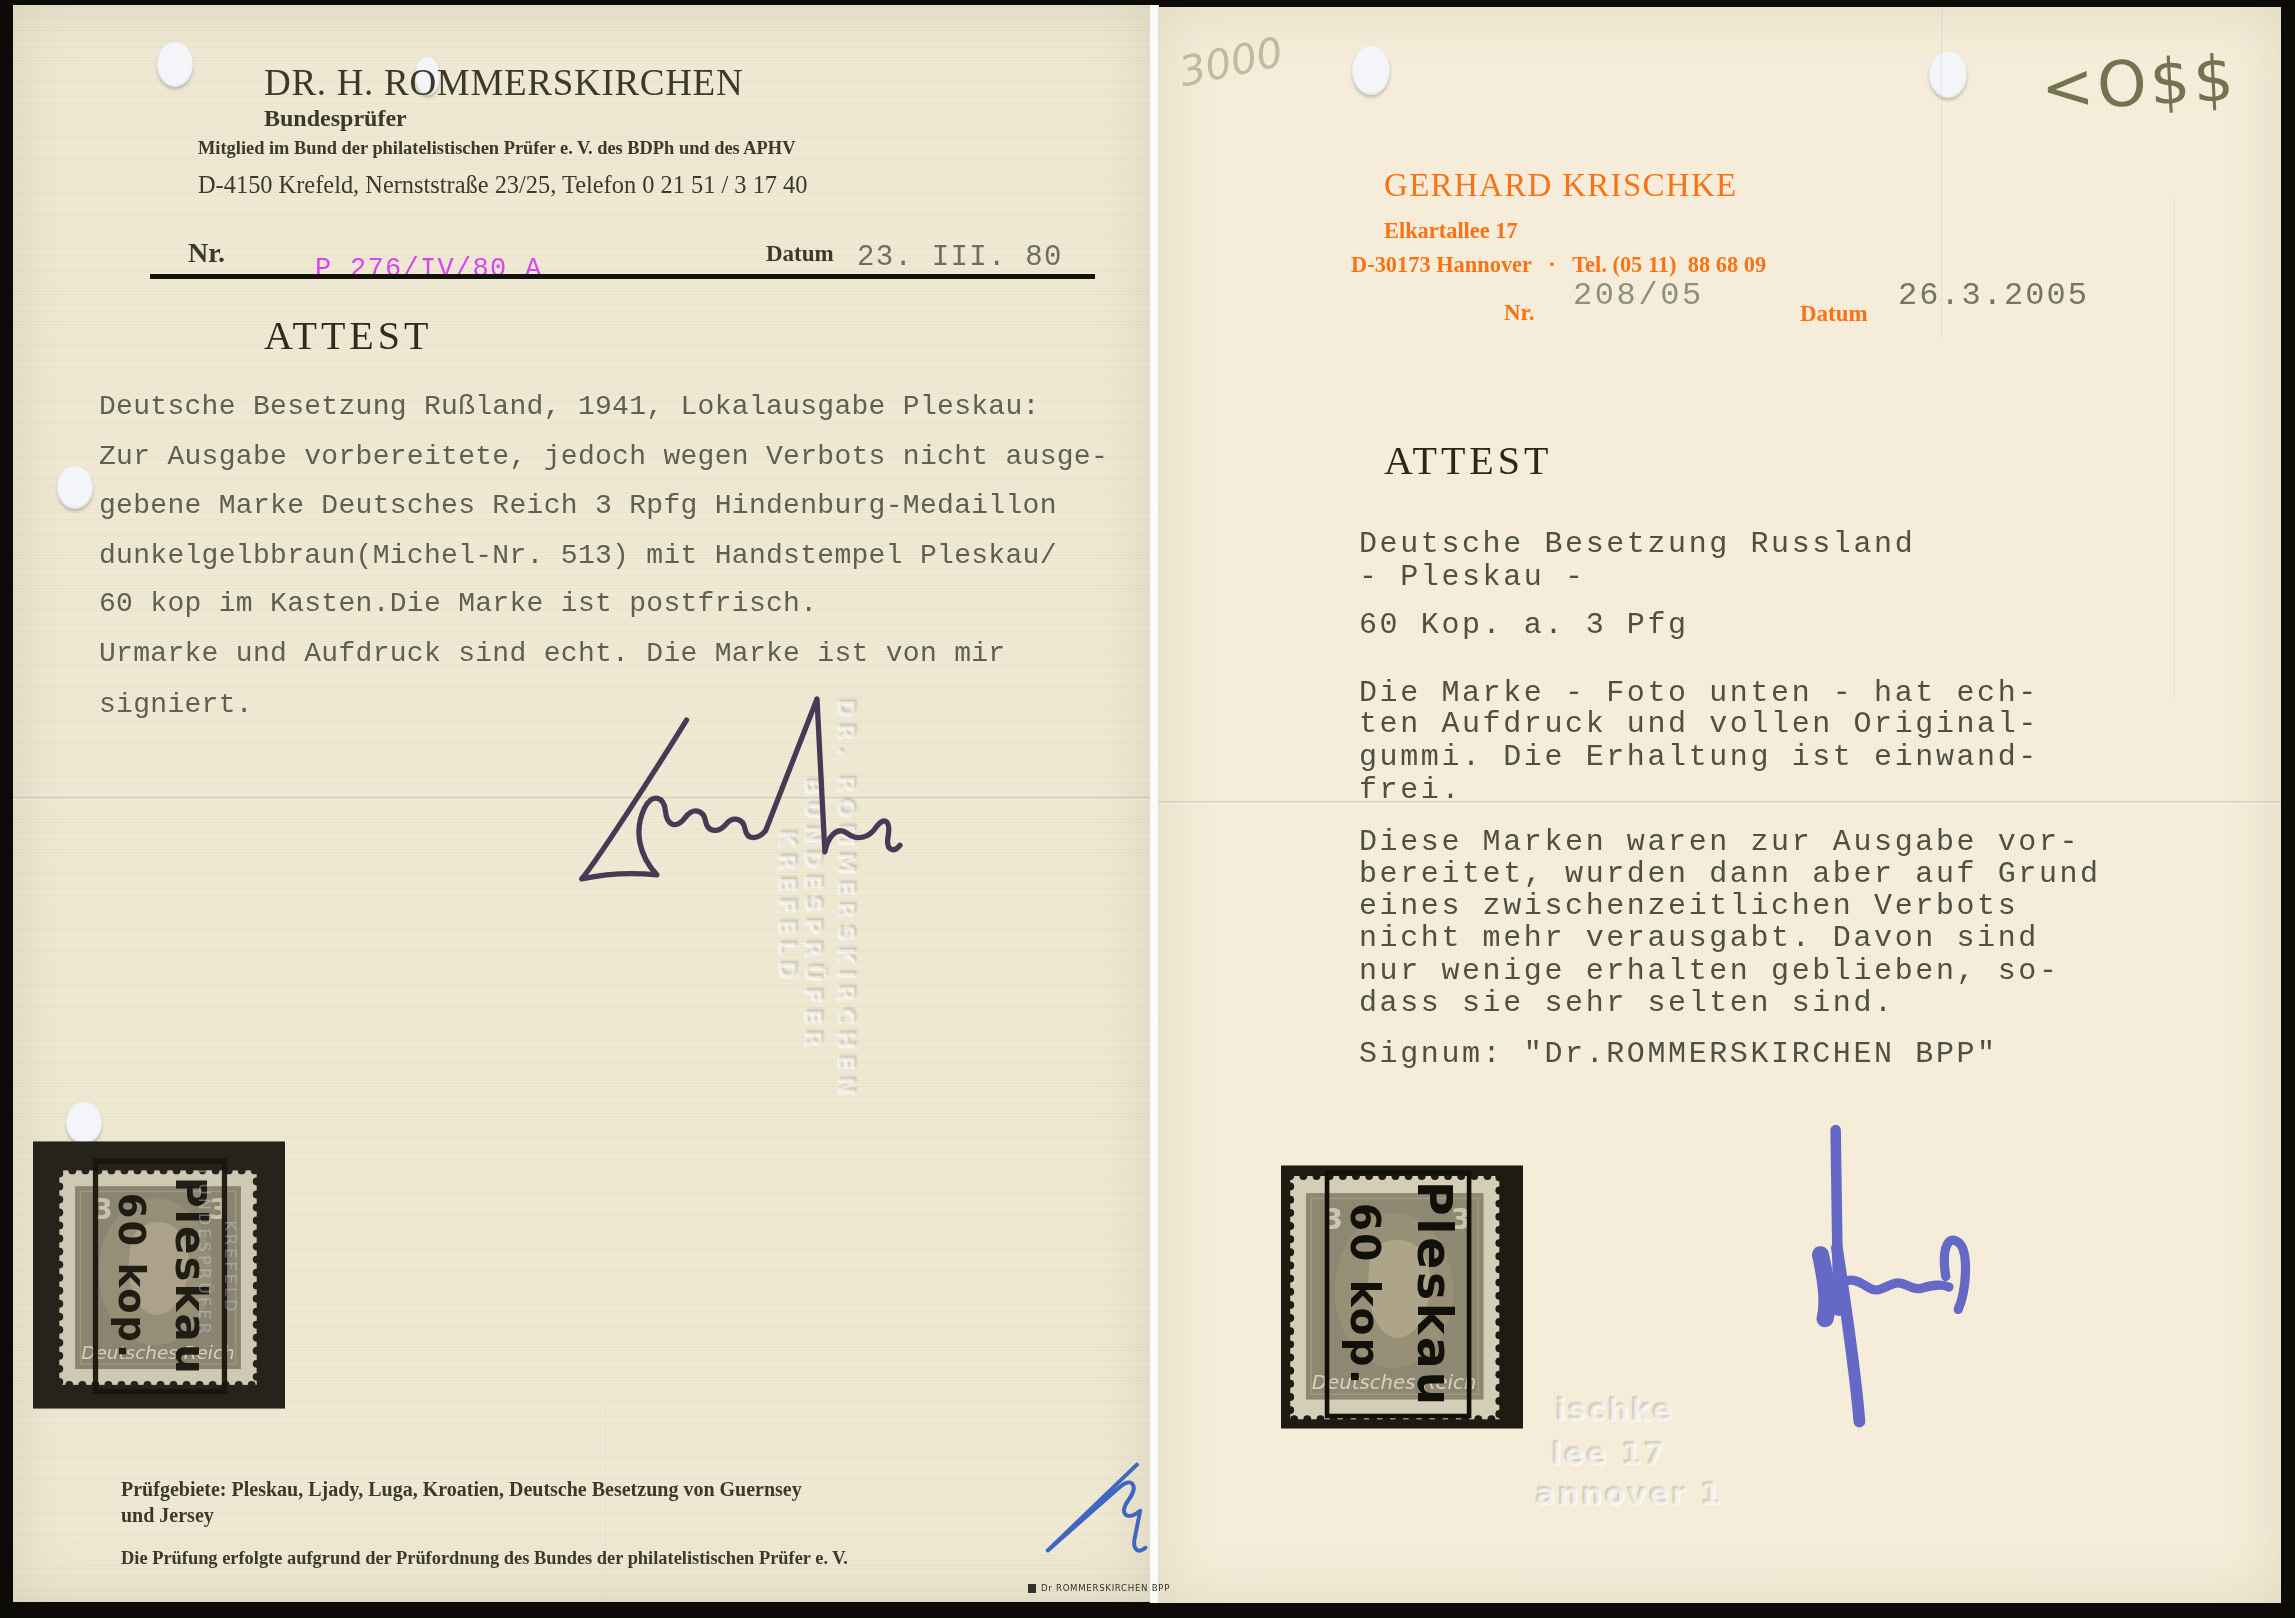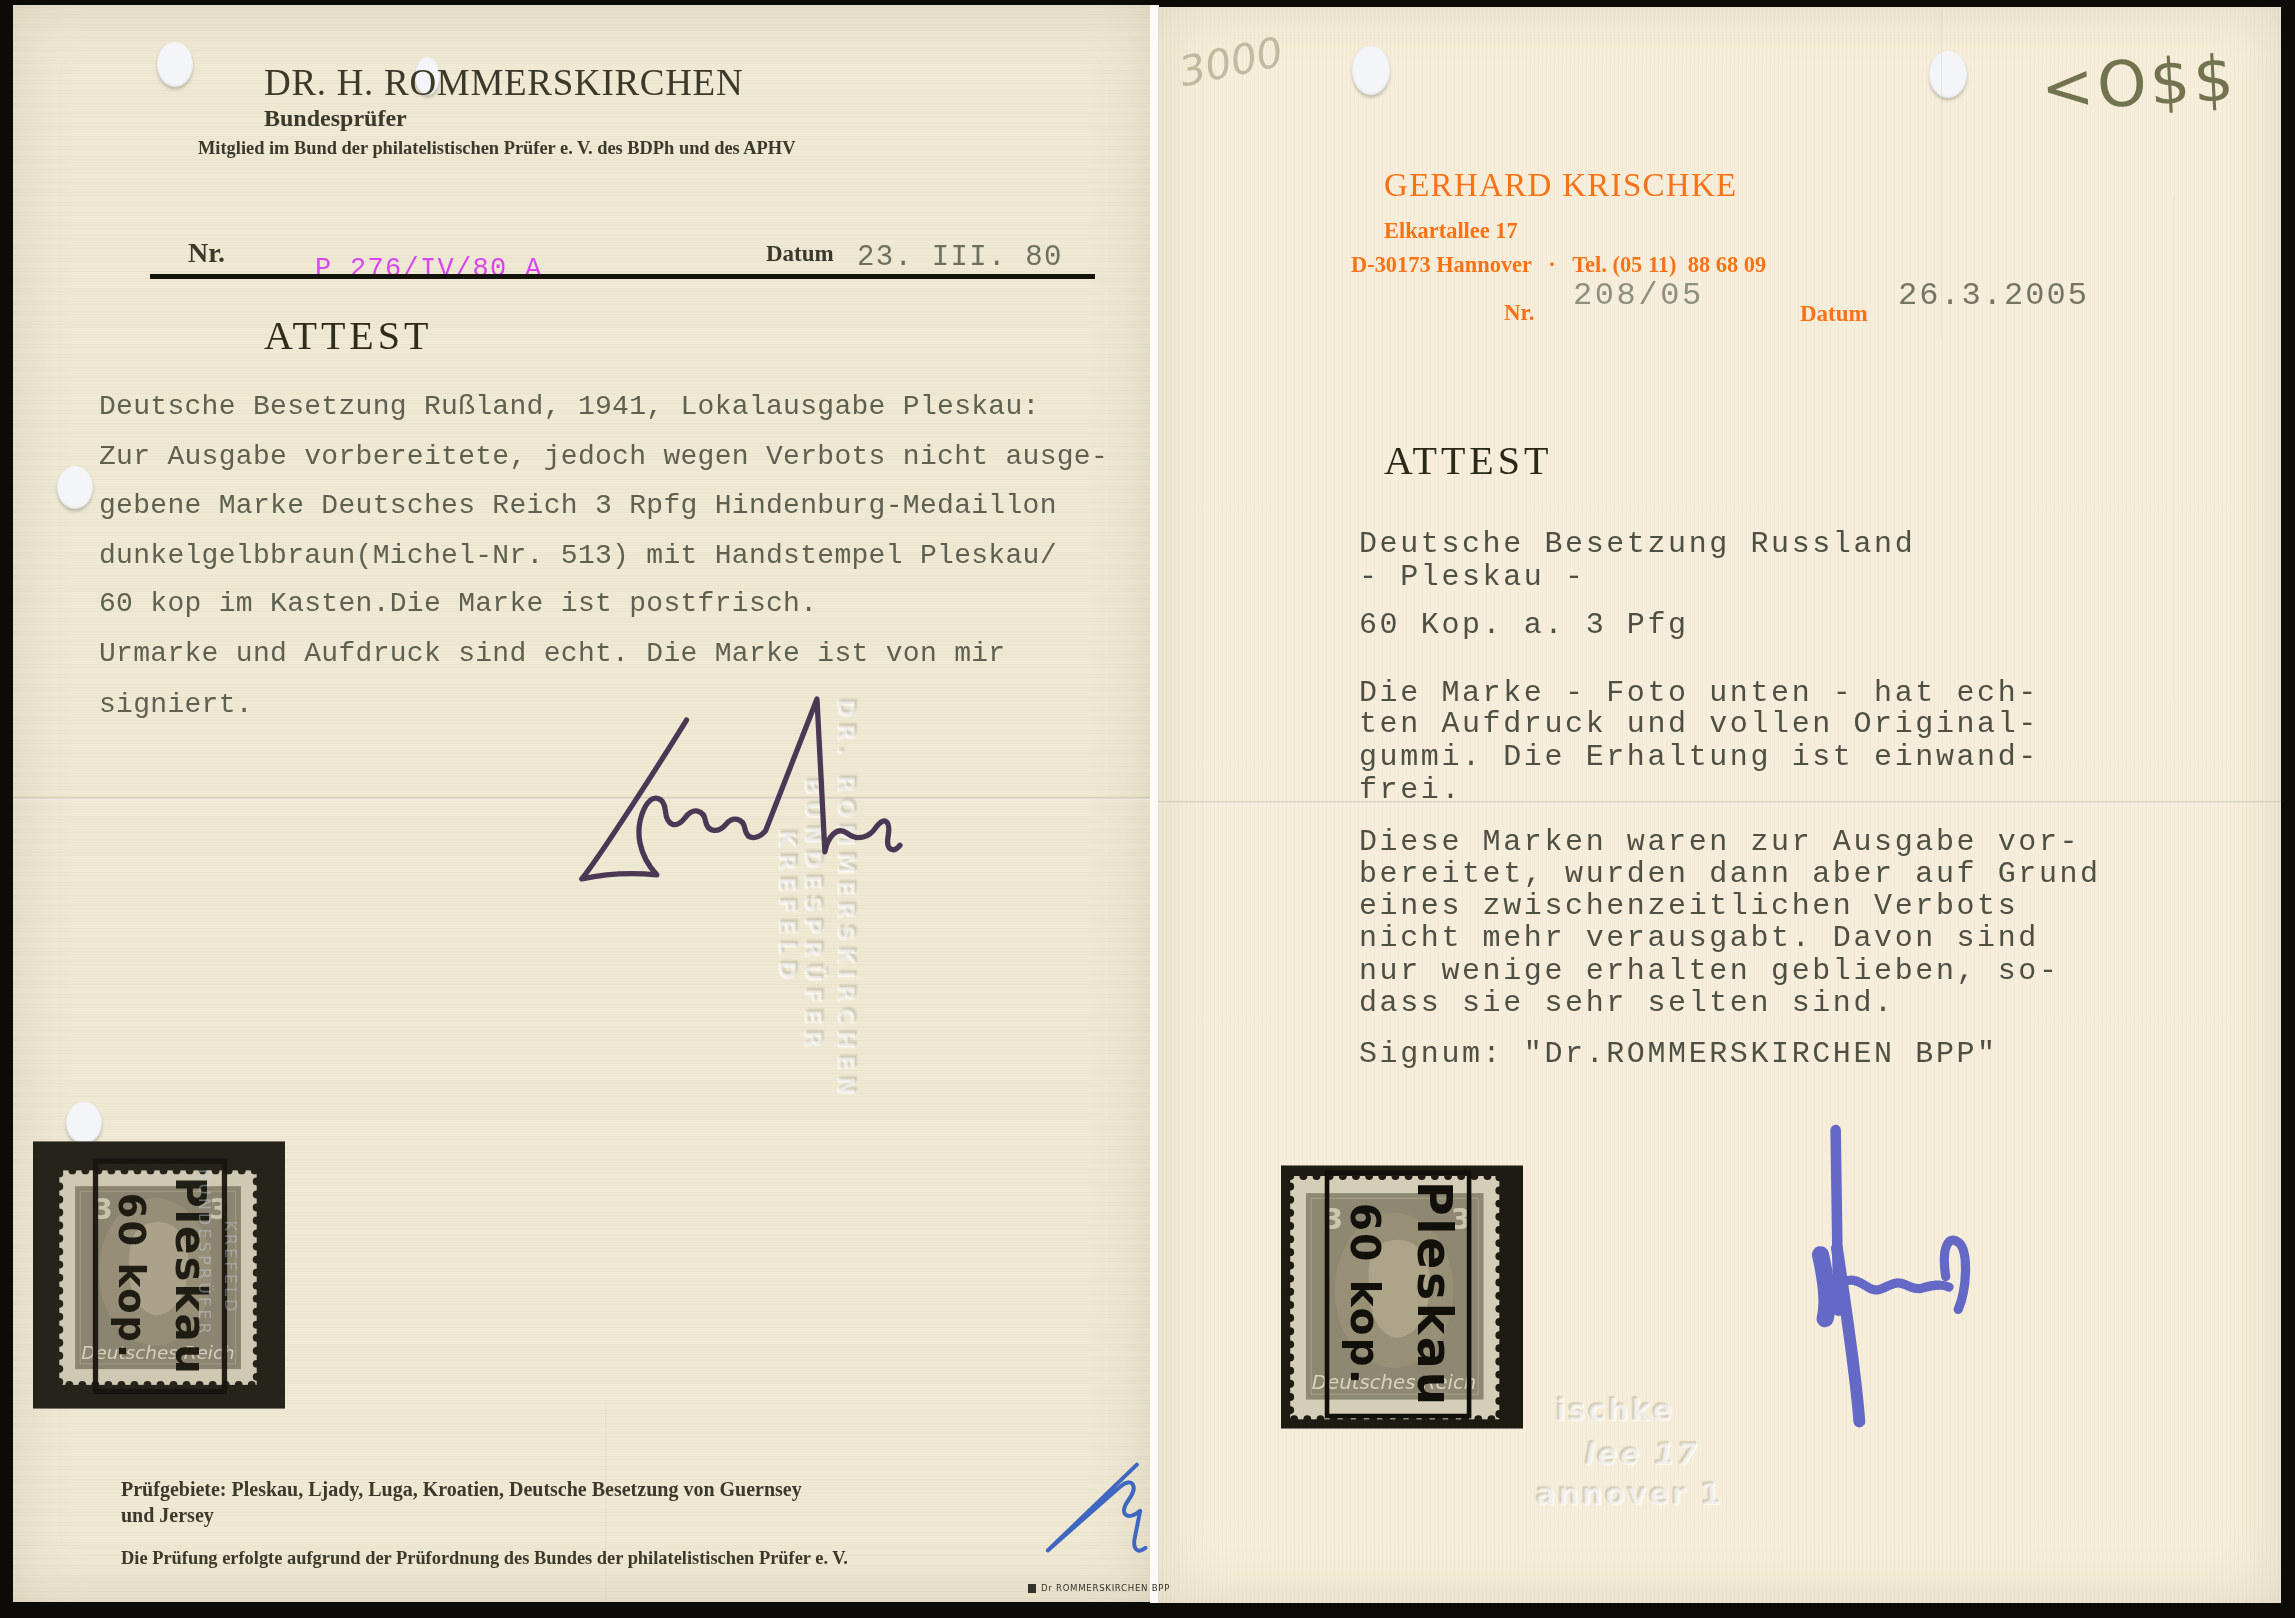--- a/index.html
+++ b/index.html
@@ -51,20 +51,21 @@
   <div class="hole" style="left:157px;top:42px;width:36px;height:45px;"></div>
   <div class="hole" style="left:415px;top:57px;width:25px;height:38px;"></div>
   <div class="hole" style="left:57px;top:466px;width:36px;height:43px;"></div>
   <div class="hole" style="left:66px;top:1102px;width:36px;height:42px;"></div>
   <div class="hole" style="left:1352px;top:46px;width:38px;height:49px;"></div>
   <div class="hole" style="left:1929px;top:51px;width:38px;height:47px;"></div>
 
   <div class="abs ctr printed" style="left:264px;top:61px;width:725px;font-size:37px;letter-spacing:0.7px;">DR. H. ROMMERSKIRCHEN</div>
   <div class="abs ctr printed" style="left:264px;top:105px;width:725px;font-size:24px;font-weight:bold;">Bundesprüfer</div>
   <div class="abs ctr printed" style="left:198px;top:138px;width:857px;font-size:18.4px;font-weight:bold;">Mitglied im Bund der philatelistischen Prüfer e. V. des BDPh und des APHV</div>
+  <div class="abs ctr printed" style="left:198px;top:171px;width:857px;font-size:24.4px;">D-4150 Krefeld, Nernststraße 23/25, Telefon 0 21 51 / 3 17 40</div>
 
   <div class="abs printed" style="left:188px;top:237px;font-size:28px;font-weight:bold;">Nr.</div>
   <div class="abs mono-val" style="left:315px;top:254px;font-size:27px;letter-spacing:1.3px;color:#d946ef;">P 276/IV/80 A</div>
   <div class="abs printed" style="left:766px;top:241px;font-size:23px;font-weight:bold;">Datum</div>
   <div class="abs mono-val" style="left:857px;top:241px;font-size:29px;letter-spacing:1.3px;color:#6e705f;">23. III. 80</div>
   <div class="rule" style="left:150px;top:274px;width:945px;height:4.6px;"></div>
 
   <div class="abs ctr" style="left:264px;top:312px;width:725px;font-size:40px;letter-spacing:4px;color:#2e2d1b;">ATTEST</div>
 
   <div class="tw-l" style="top:389px;">Deutsche Besetzung Rußland, 1941, Lokalausgabe Pleskau:</div>
@@ -180,17 +181,17 @@
     <text x="258" y="96" font-size="44" font-weight="bold" fill="#ccc6af" font-family="Liberation Serif, serif">3</text>
     <text x="172" y="340" font-size="30" font-style="italic" text-anchor="middle" fill="#d9d3bd" font-family="Liberation Serif, serif">Deutsches Reich</text>
     <g transform="translate(178,196) rotate(90)">
       <rect x="-185" y="-108" width="370" height="216" fill="none" stroke="#12100a" stroke-width="7"></rect>
       <text x="0" y="-30" text-anchor="middle" font-size="72" font-weight="bold" fill="#12100a" letter-spacing="4">Pleskau</text>
       <text x="0" y="72" text-anchor="middle" font-size="62" font-weight="bold" fill="#12100a" letter-spacing="3">60 kop.</text>
     </g>
   </svg>
 
   <div class="emboss-h" style="left:1555px;top:1392px;">ischke</div>
-  <div class="emboss-h" style="left:1584px;top:1436px;font-style:italic;">lee 17</div>
+  <div class="emboss-h" style="left:1551px;top:1436px;">lee 17</div>
   <div class="emboss-h" style="left:1535px;top:1476px;">annover 1</div>
 
 </div>
 
 
 </body></html>

